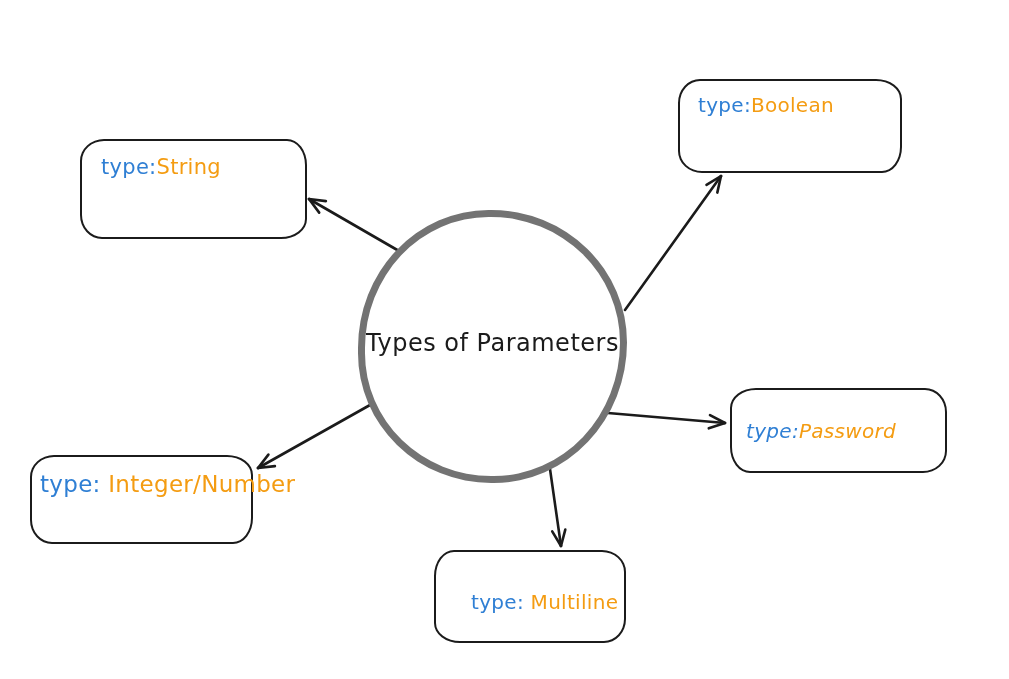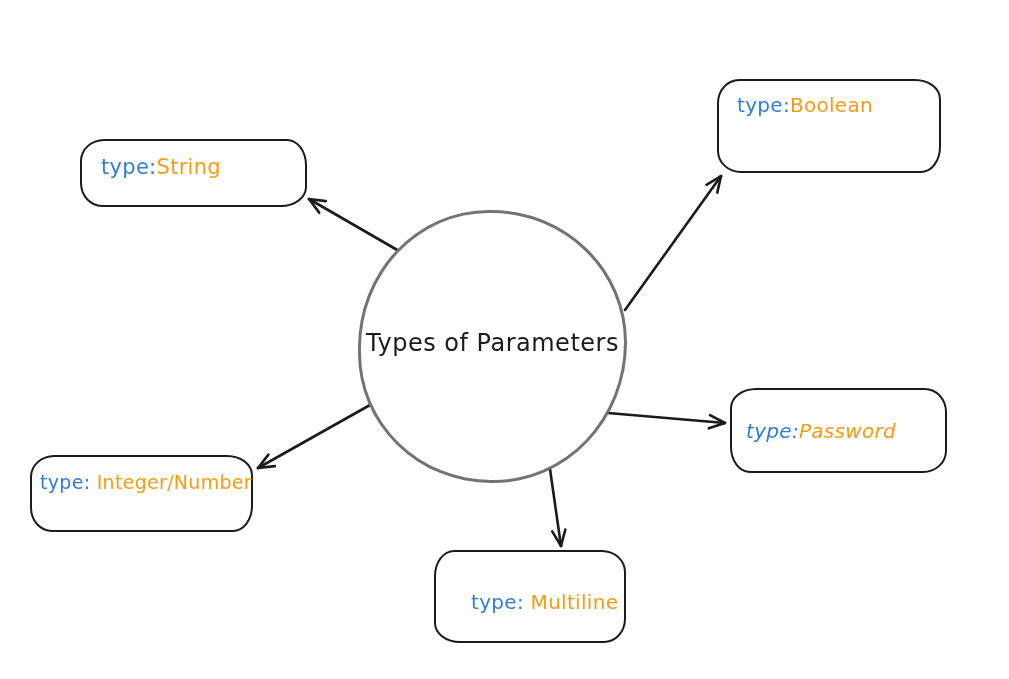--- a/index.html
+++ b/index.html
@@ -25,21 +25,21 @@
     stroke: #1b1b1b;
     stroke-width: 2.6;
     stroke-linecap: round;
     fill: none;
   }
   
   .center-node {
     position: absolute;
     left: 358px; top: 210px;
     width: 269px; height: 273px;
-    border: 3px solid #737373;
+    border: 7px solid #737373;
     border-radius: 49% 51% 50% 50% / 51% 49% 52% 48%;
     background: #ffffff;
     display: flex;
     align-items: center;
     justify-content: center;
     box-sizing: border-box;
   }
   .center-label {
     font-size: 24px;
     letter-spacing: 0.5px;
@@ -53,35 +53,35 @@
     border: 2.6px solid #1b1b1b;
     background: #ffffff;
     box-sizing: border-box;
     font-size: 20px;
     letter-spacing: 0.3px;
     white-space: nowrap;
   }
   .prefix { color: #2f7fd4; }
   .value  { color: #f49c12; }
 
-  .n-string    { left: 80px;  top: 139px; width: 227px; height: 68px;
+  .n-string    { left: 80px;  top: 139px; width: 227px; height: 100px;
                  border-radius: 24px 20px 26px 22px / 22px 26px 20px 24px;
                  padding: 14px 0 0 19px; font-size: 21px; }
   .n-boolean   { left: 678px; top: 79px;  width: 224px; height: 94px;
                  border-radius: 22px 26px 20px 24px / 24px 20px 26px 22px;
-                 padding: 12px 0 8px 18px; margin-left: 39px; }
+                 padding: 12px 0 8px 18px; }
   .n-password  { left: 730px; top: 388px; width: 217px; height: 85px;
                  border-radius: 26px 22px 24px 20px / 20px 24px 22px 26px;
                  padding: 29px 0 0 14px; font-style: italic; }
   .n-multiline { left: 434px; top: 550px; width: 192px; height: 93px;
                  border-radius: 20px 24px 22px 26px / 26px 22px 24px 20px;
                  padding: 38px 0 0 35px; }
-  .n-integer   { left: 30px;  top: 455px; width: 223px; height: 77px;
+  .n-integer   { left: 30px;  top: 455px; width: 223px; height: 89px;
                  border-radius: 24px 26px 20px 22px / 22px 20px 26px 24px;
-                 padding: 14px 0 14px 8px; font-size: 19px; }
+                 padding: 14px 0 14px 8px; font-size: 23px; }
 </style>
 </head>
 <body>
 
 <div id="canvas">
 
   <svg id="connector-layer" viewBox="0 0 1009 679" xmlns="http://www.w3.org/2000/svg">
     <g>
       <line class="stroke arrow" x1="399" y1="251" x2="309" y2="199"></line>
     <line x1="309" y1="199" x2="325.9" y2="201.1" class="stroke"></line>

